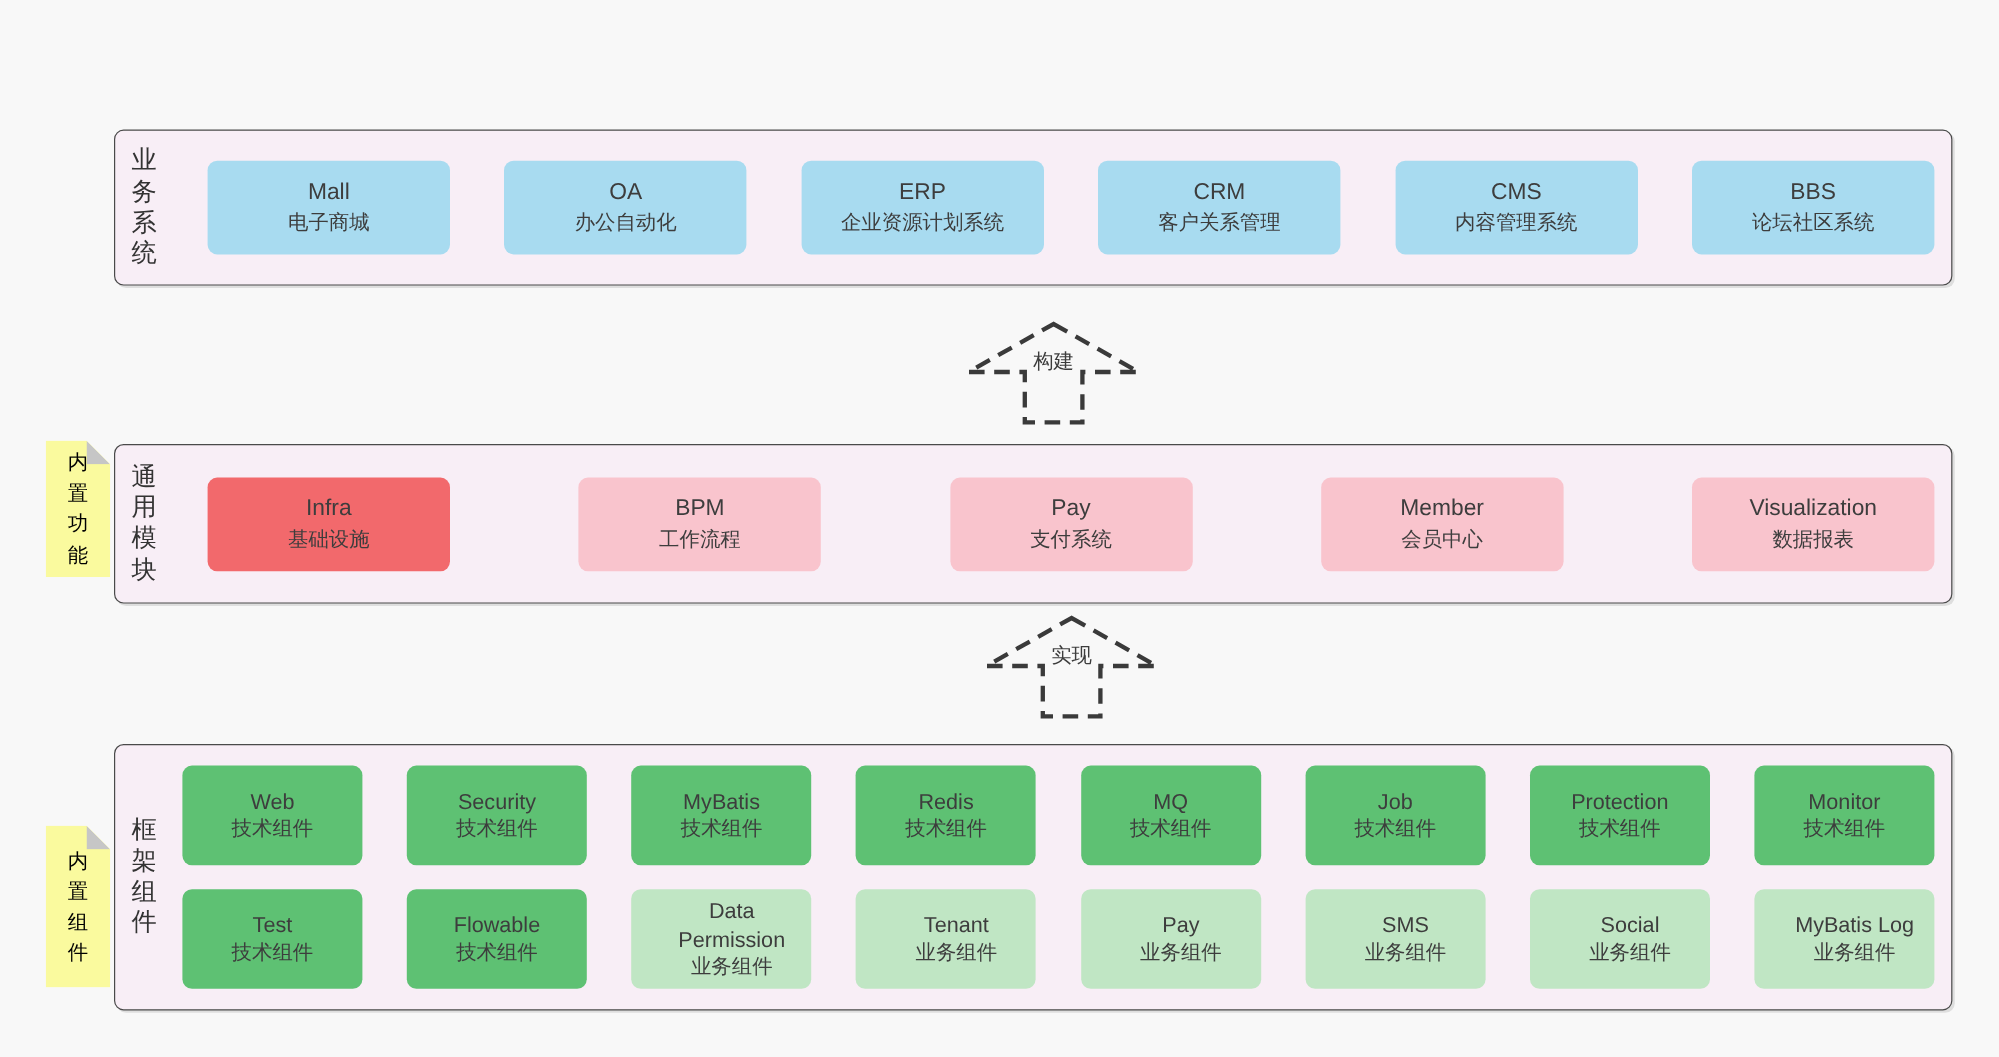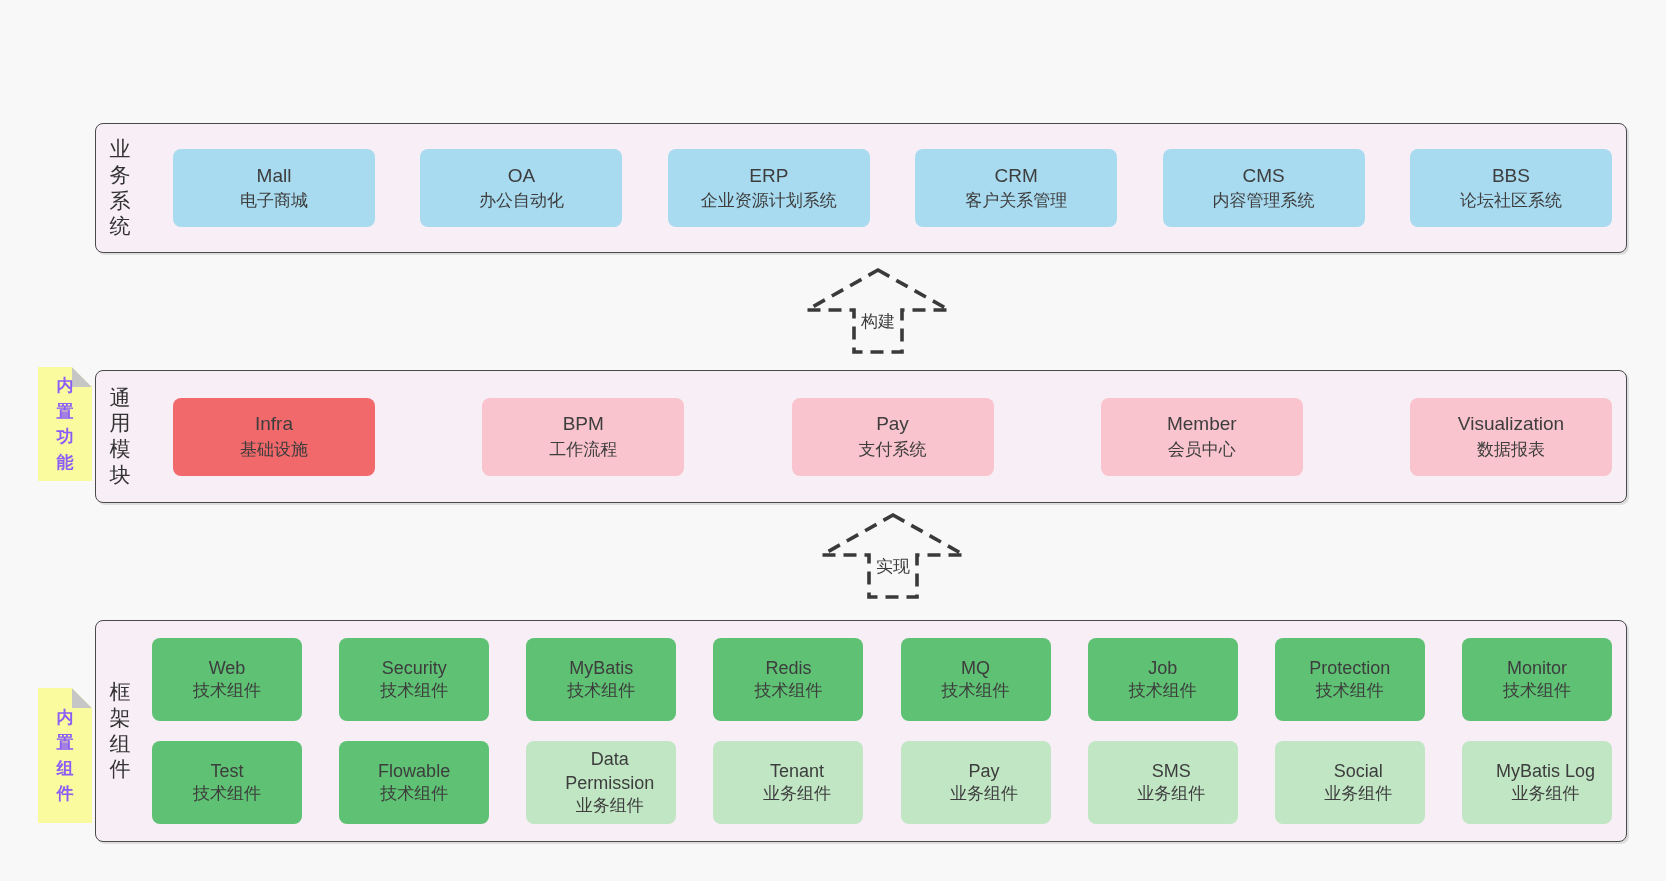--- a/index.html
+++ b/index.html
@@ -3,21 +3,21 @@
 <meta charset="utf-8">
 <style>
   html,body{margin:0;padding:0;}
   body{font-family:"Liberation Sans","DejaVu Sans",sans-serif;background:#f8f8f8;}
   .canvas{position:relative;width:1666px;height:881px;background:#f8f8f8;overflow:hidden;color:#3d3d3d;}
 
   
   .layer{position:absolute;left:95px;width:1532px;background:#f8eef6;
          border:1.6px solid #4a4a4a;border-radius:8px;box-sizing:border-box;
          box-shadow:2px 2px 0 rgba(0,0,0,0.10);}
-  .layer-business{top:123px;height:130px;}
+  .layer-business{top:108px;height:130px;}
   .layer-modules{top:370px;height:133px;}
   .layer-components{top:620px;height:222px;}
 
   .layer-label{position:absolute;left:11px;top:50%;transform:translateY(-50%);
          width:26px;text-align:center;font-size:21px;line-height:1.23;
          color:#333;word-break:break-all;}
 
   
   .box-row{position:absolute;left:56px;right:14px;top:0;bottom:0;
          display:flex;align-items:center;justify-content:space-between;margin-left:21px;}
@@ -42,28 +42,28 @@
   .v-green-light{background:#c0e6c4;padding-left:19px;}
 
   
   .sticky{position:absolute;left:38px;width:54px;background:#fafa9e;
          clip-path:polygon(0 0,calc(100% - 20px) 0,100% 20px,100% 100%,0 100%);}
   .sticky-modules{top:367px;height:114px;}
   .sticky-components{top:688px;height:135px;}
   .sticky-fold{position:absolute;right:0;top:0;width:20px;height:20px;background:#c6c6c6;
          clip-path:polygon(0 0,100% 100%,0 100%);}
   .sticky-text{position:absolute;left:50%;top:50%;transform:translate(-50%,-50%);
-         width:20px;text-align:center;font-size:17px;line-height:1.5;color:#8b5cf6;word-break:break-all;font-weight:bold;}
+         width:20px;text-align:center;font-size:17px;line-height:1.5;color:#000000;word-break:break-all;}
 
   
   .arrow{position:absolute;width:150px;height:88px;}
   .arrow-build{left:803px;top:267px;}
   .arrow-implement{left:818px;top:512px;}
   .arrow svg{display:block;}
-  .arrow-label-wrap{position:absolute;left:0;right:0;top:42px;text-align:center;}
+  .arrow-label-wrap{position:absolute;left:0;right:0;top:22px;text-align:center;}
   .arrow-label{display:inline-block;background:#f8f8f8;padding:1px 3px;font-size:17px;color:#3d3d3d;}
 </style>
 </head>
 <body>
 
 <div class="canvas">
 
   <section class="layer layer-business">
     <div class="layer-label">业务系统</div>
     <div class="box-row">

